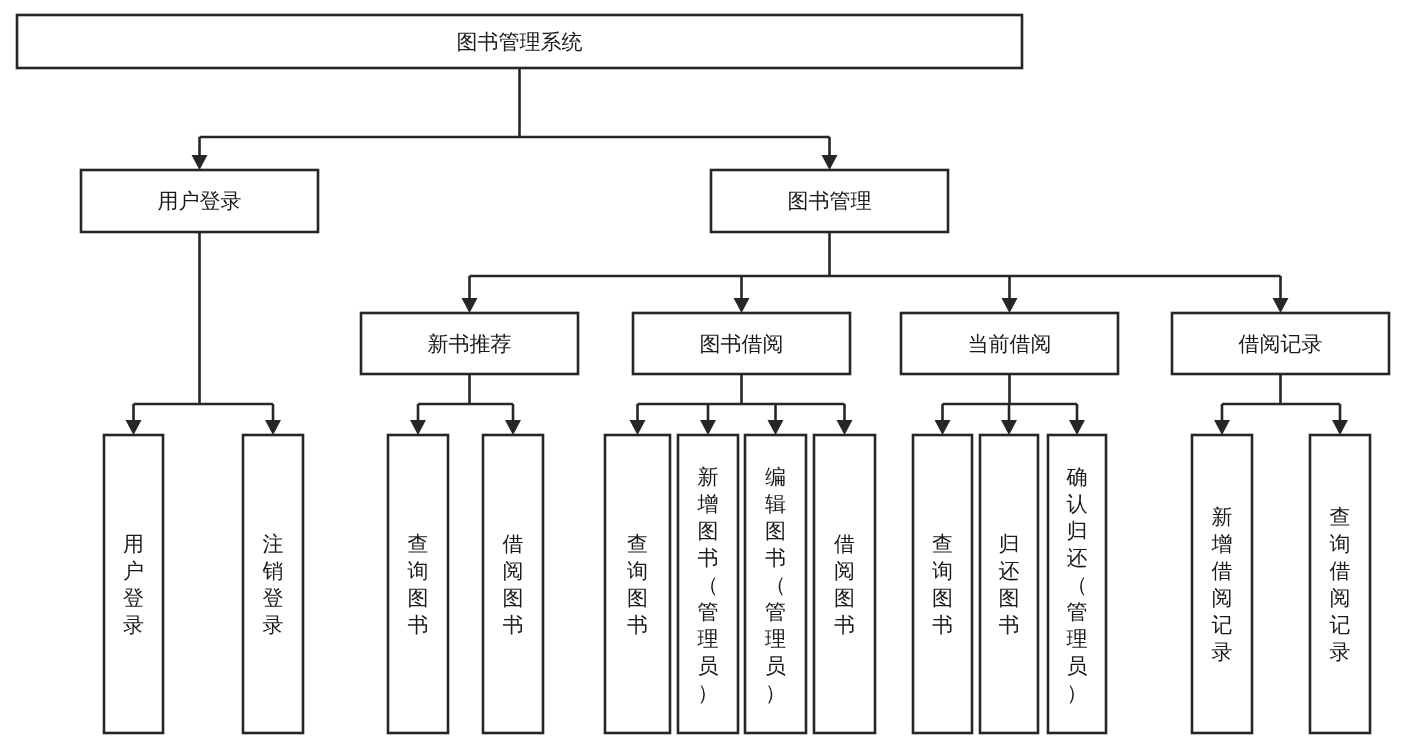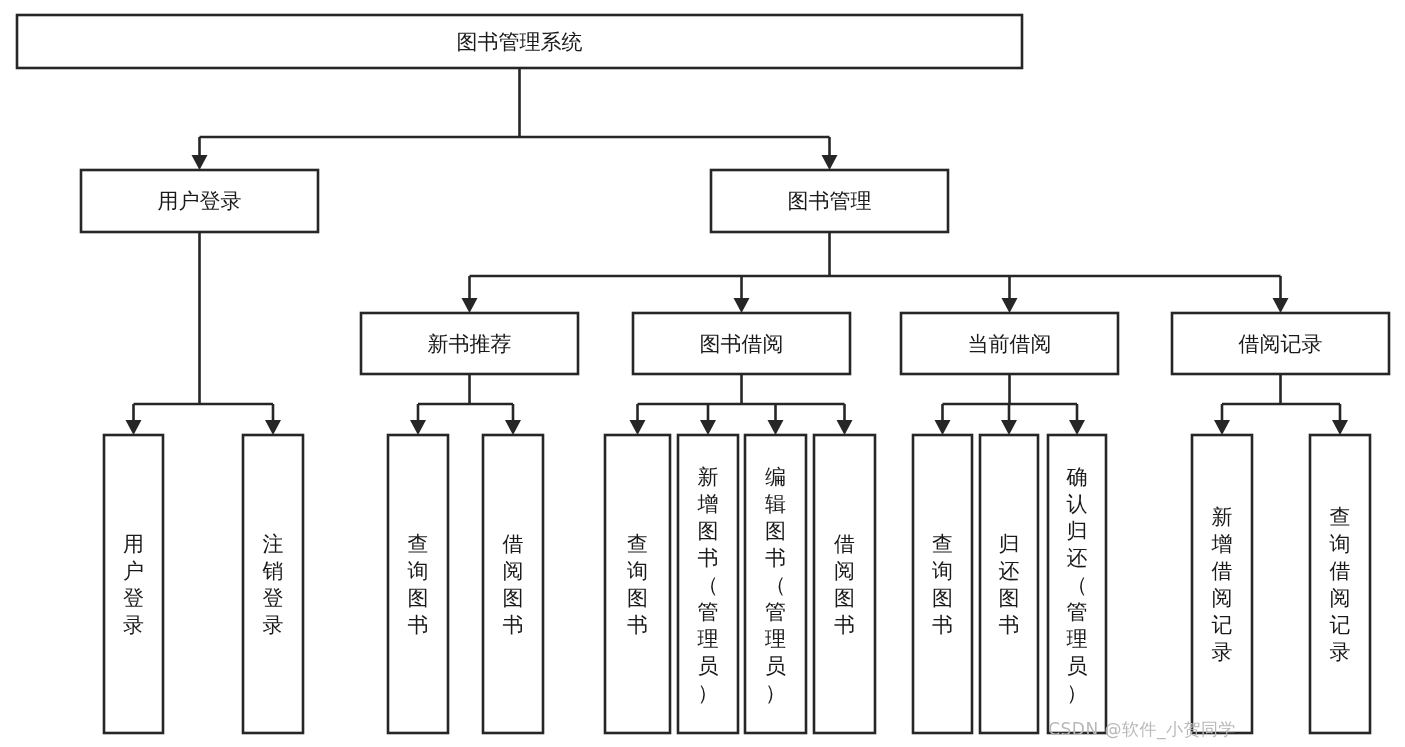--- a/index.html
+++ b/index.html
@@ -200,14 +200,13 @@
         <g>
           <rect x="1192" y="435" width="60" height="298" class="node-box"></rect>
           <text x="1222" class="node-label-v"><tspan x="1222" y="524">新</tspan><tspan x="1222" y="551">增</tspan><tspan x="1222" y="578">借</tspan><tspan x="1222" y="605">阅</tspan><tspan x="1222" y="632">记</tspan><tspan x="1222" y="659">录</tspan></text>
         </g>
         <g>
           <rect x="1310" y="435" width="60" height="298" class="node-box"></rect>
           <text x="1340" class="node-label-v"><tspan x="1340" y="524">查</tspan><tspan x="1340" y="551">询</tspan><tspan x="1340" y="578">借</tspan><tspan x="1340" y="605">阅</tspan><tspan x="1340" y="632">记</tspan><tspan x="1340" y="659">录</tspan></text>
         </g>
       </g>
   </svg>
-  <div class="watermark">CSDN @软件_小贺同学</div>
 </div>
 
 </body></html>

